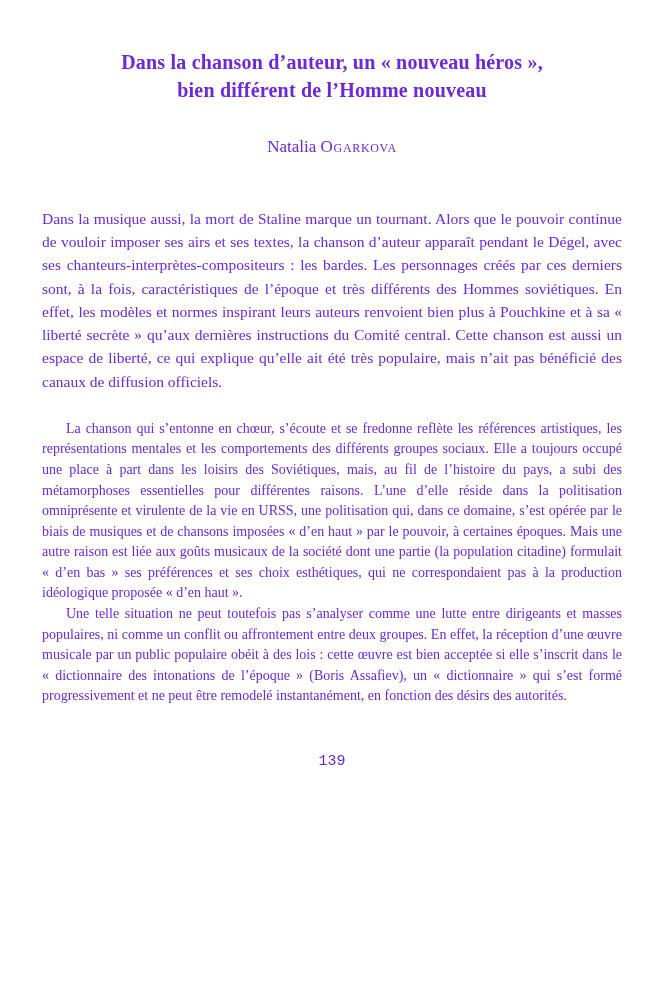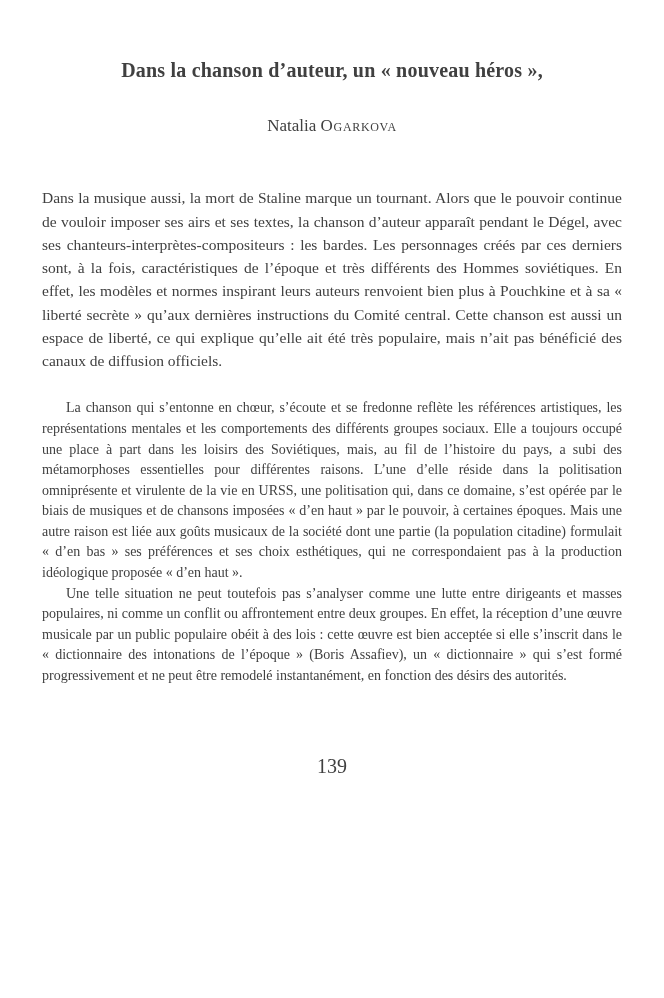--- a/index.html
+++ b/index.html
@@ -5,23 +5,23 @@
   * { box-sizing: border-box; }
   html, body {
     margin: 0;
     padding: 0;
     background: #ffffff;
   }
   .page {
     position: relative;
     width: 664px;
     height: 810px;
-    margin: 8px auto;
+    margin: 0 auto;
     background: #ffffff;
-    color: #404040;
+    color: #6d28d9;
     font-family: "Liberation Serif", "DejaVu Serif", serif;
     overflow: hidden;
   }
   .content {
     padding: 48px 42px 0 42px;
   }
   .title {
     text-align: center;
     font-weight: bold;
     font-size: 20px;
@@ -54,31 +54,33 @@
     text-align: justify;
     text-indent: 24px;
     hyphens: auto;
   }
   .page-number {
     position: absolute;
     bottom: 40px;
     left: 0;
     right: 0;
     text-align: center;
-    font-size: 20px;
+    font-size: 15px;
+    font-family: Liberation Mono, monospace;
   }
 </style>
 </head>
 <body>
 
 <div class="page">
   <div class="content">
 
     <div class="title">
       <div>Dans la chanson d’auteur, un « nouveau héros »,</div>
+      <div>bien différent de l’Homme nouveau</div>
     </div>
 
     <div class="author">
       <span>Natalia</span>
       <span class="surname">Ogarkova</span>
     </div>
 
     <div class="abstract">Dans la musique aussi, la mort de Staline marque un tournant. Alors que le pouvoir continue de vouloir imposer ses airs et ses textes, la chanson d’auteur apparaît pendant le Dégel, avec ses chanteurs-interprètes-compositeurs : les bardes. Les personnages créés par ces derniers sont, à la fois, caractéristiques de l’époque et très différents des Hommes soviétiques. En effet, les modèles et normes inspirant leurs auteurs renvoient bien plus à Pouchkine et à sa « liberté secrète » qu’aux dernières instructions du Comité central. Cette chanson est aussi un espace de liberté, ce qui explique qu’elle ait été très populaire, mais n’ait pas bénéficié des canaux de diffusion officiels.</div>
 
     <div class="body-text">

